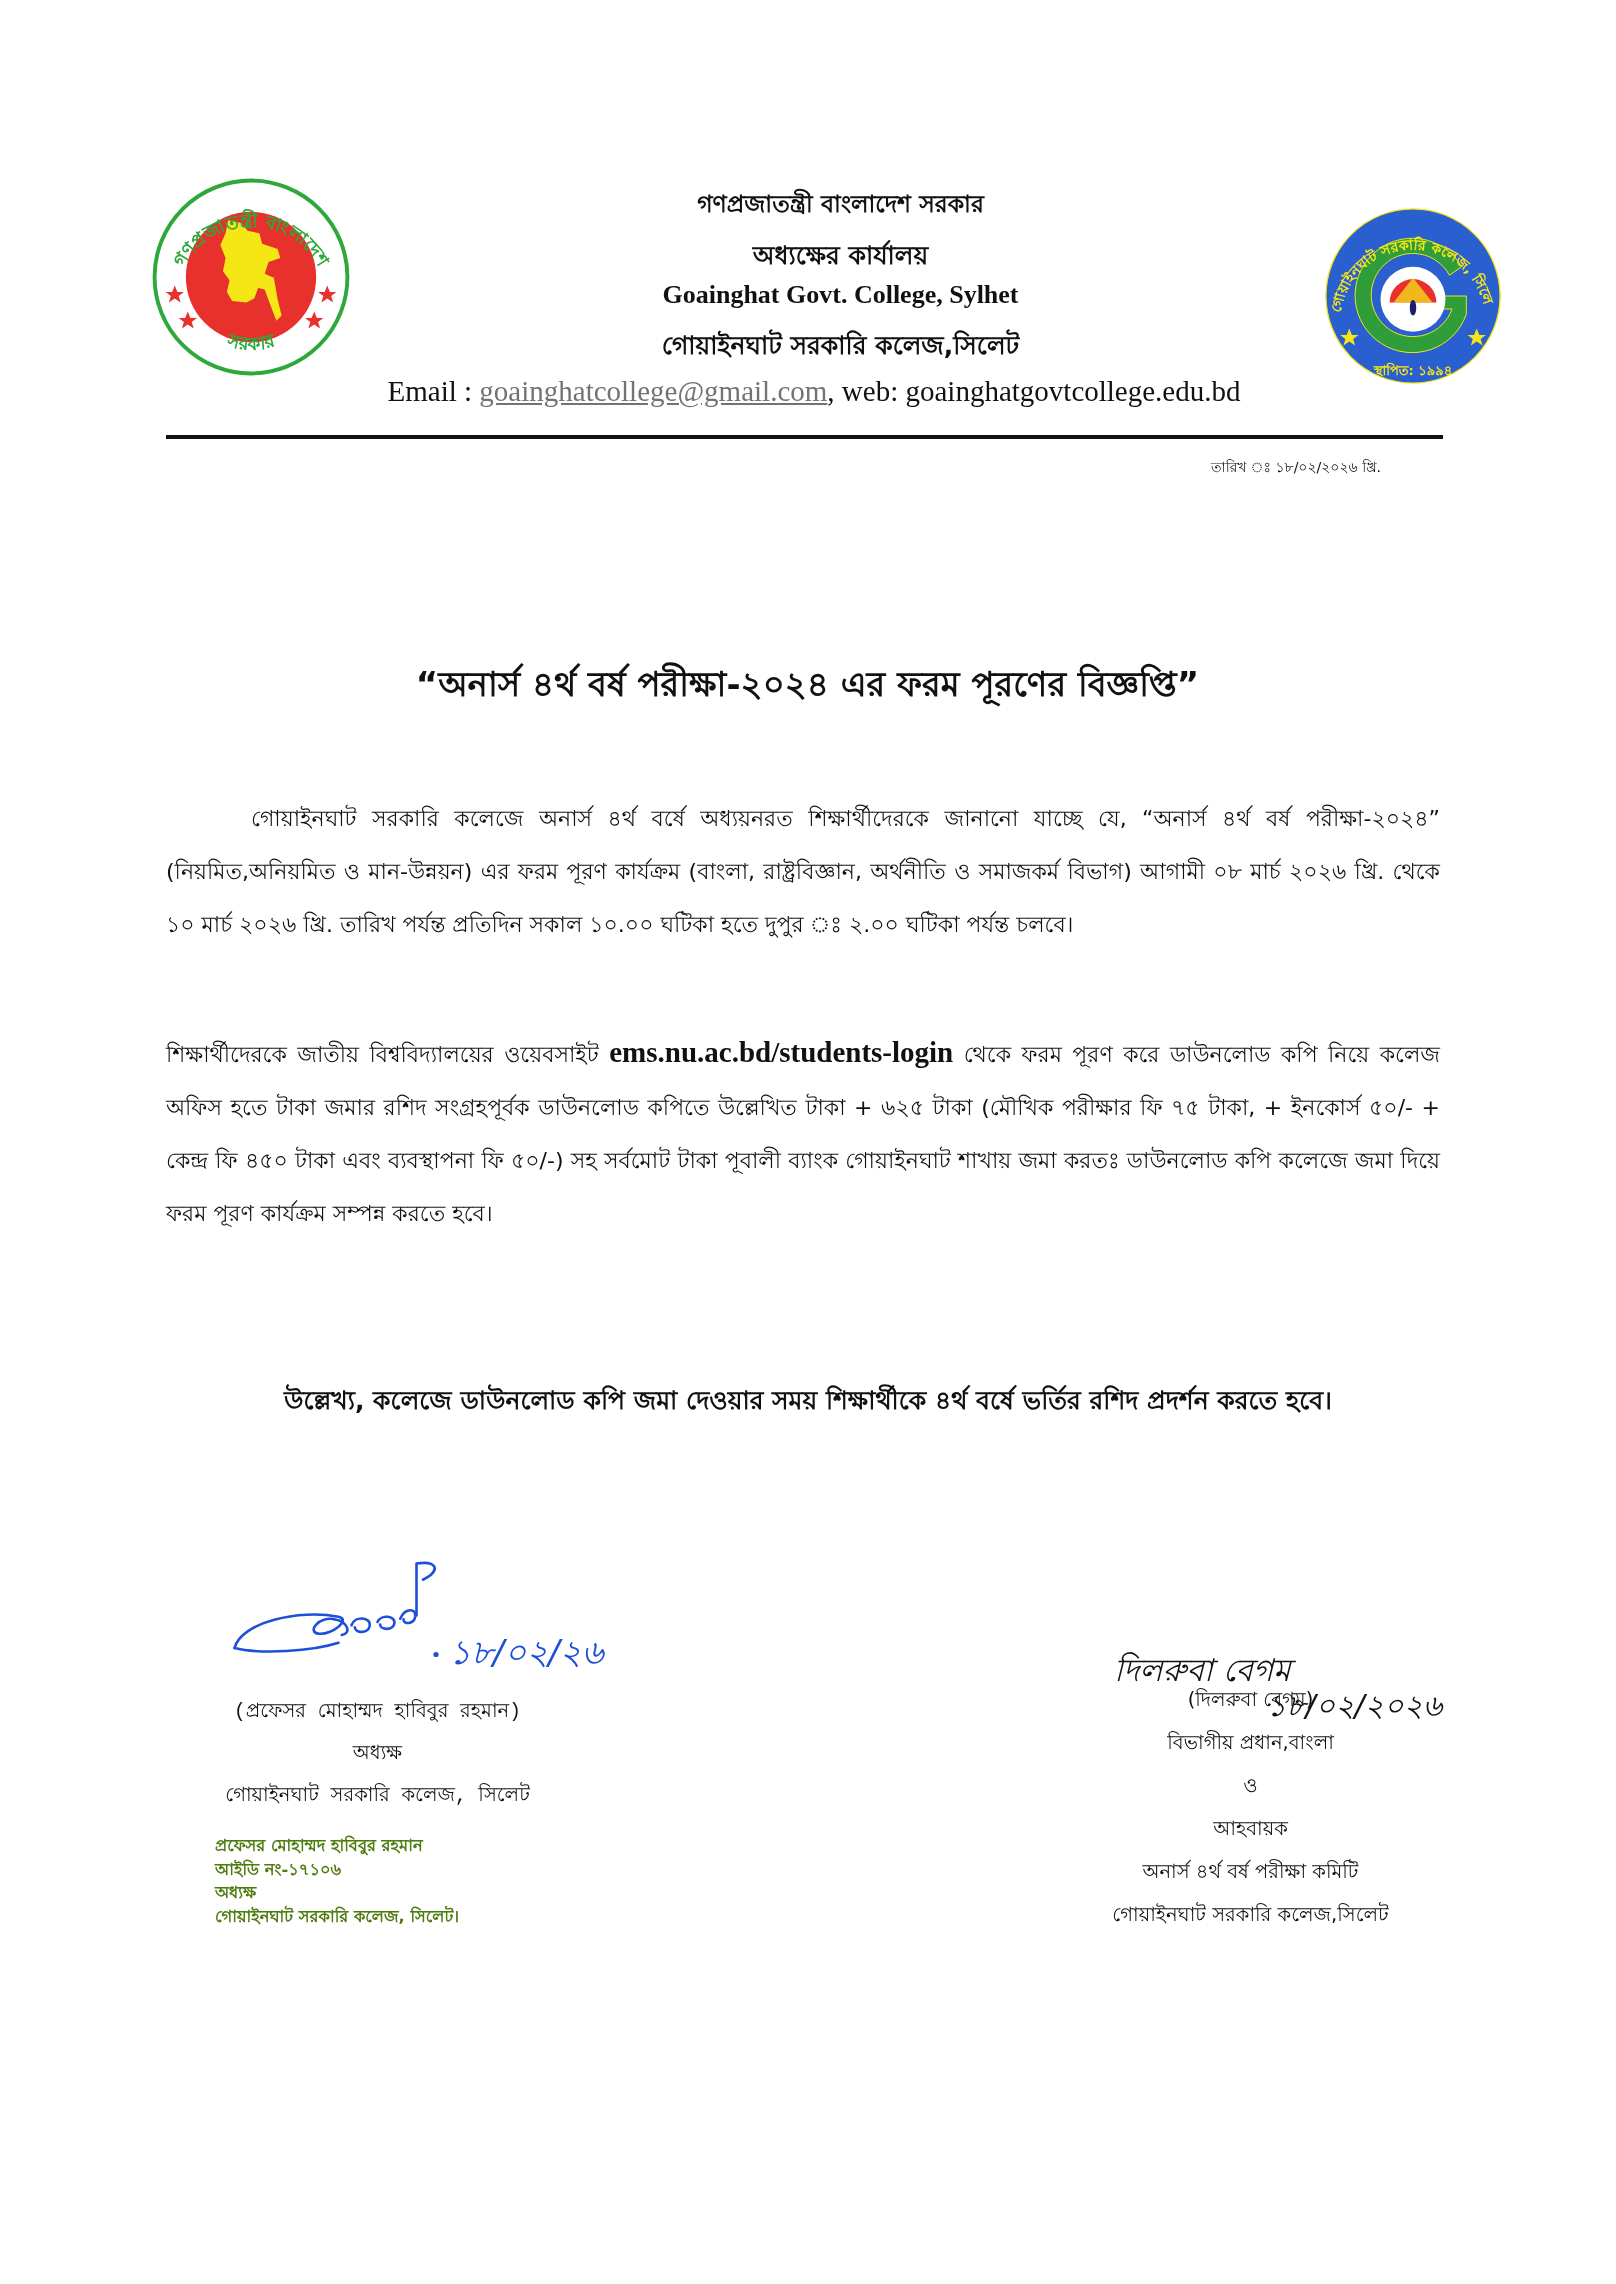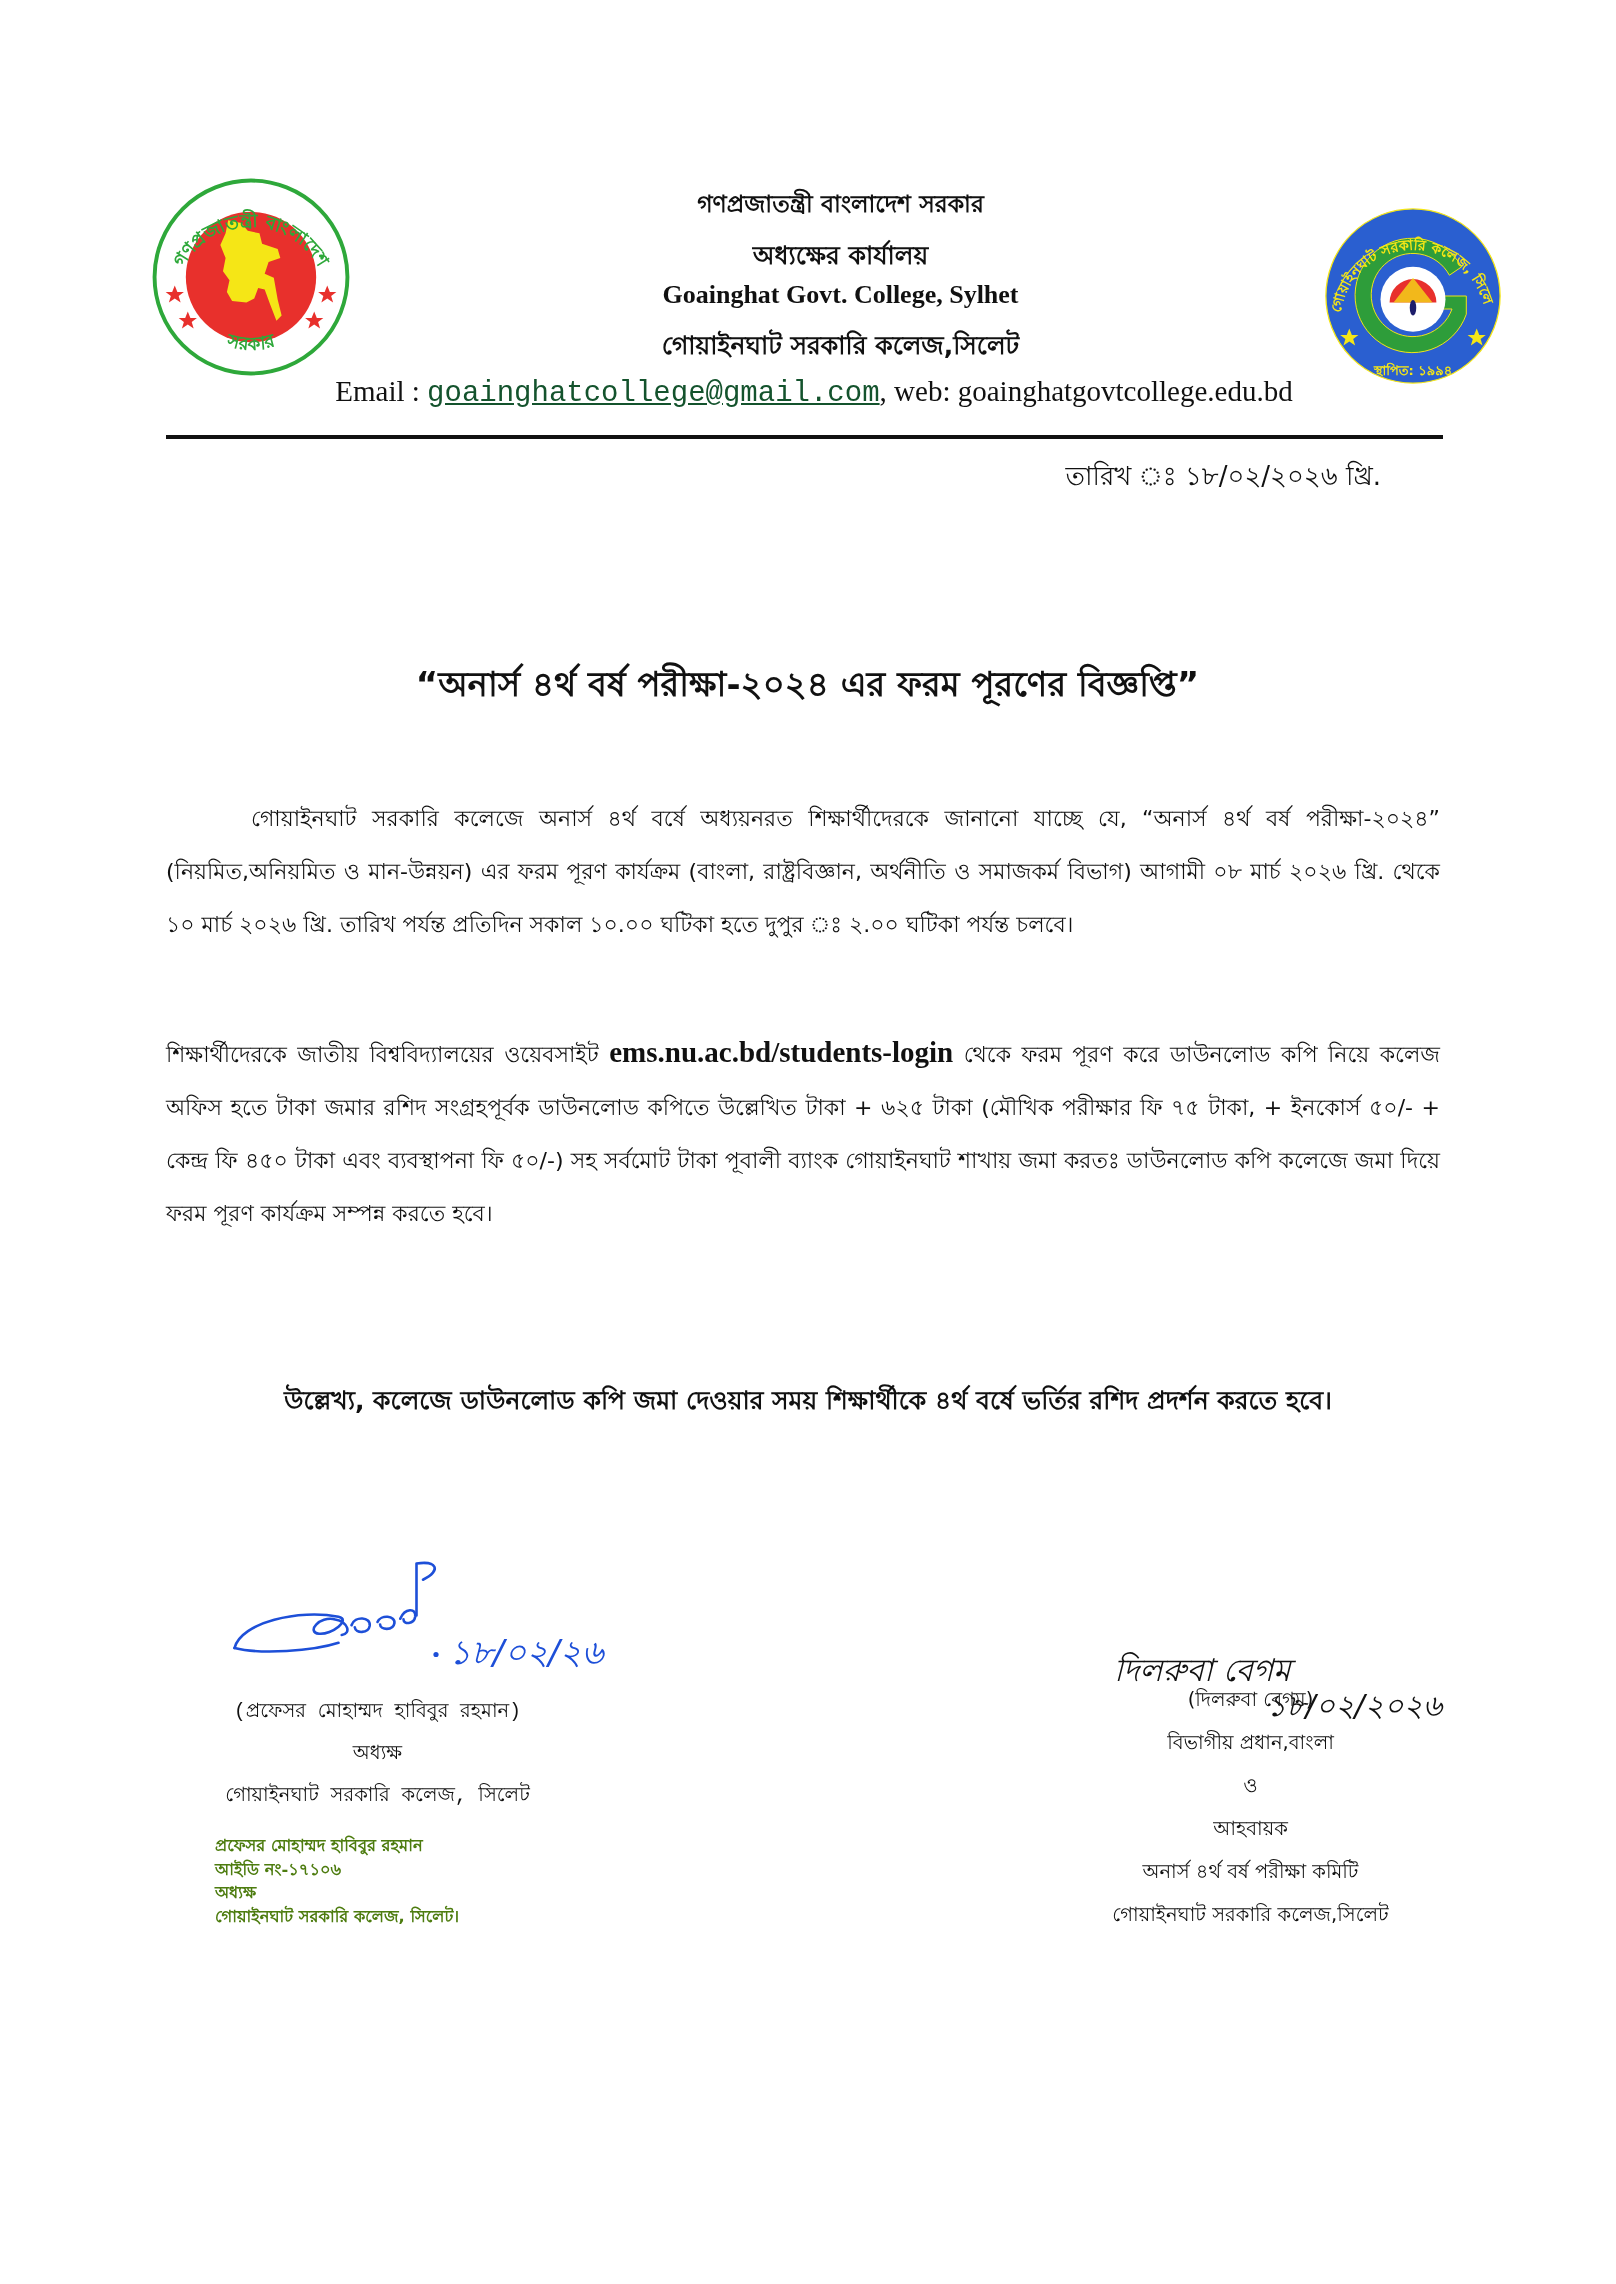--- a/index.html
+++ b/index.html
@@ -12,25 +12,25 @@
   
   #gov-logo { left: 150px; top: 176px; width: 202px; height: 202px; }
   #college-logo { left: 1322px; top: 205px; width: 182px; height: 182px; }
 
   .hdr-line { left: 417px; width: 847px; text-align: center; }
   #hdr-gov { top: 186px; font-size: 23.5px; font-weight: bold; }
   #hdr-office { top: 236px; font-size: 25px; font-weight: bold; }
   #hdr-college-en { top: 280px; font-size: 26px; font-weight: bold; font-family: "Liberation Serif", serif; }
   #hdr-college-bn { top: 326px; font-size: 25px; font-weight: bold; }
   #hdr-contact { left: 195px; width: 1238px; top: 375px; font-size: 29px; font-family: "Liberation Serif", serif; text-align: center; }
-  #hdr-contact a { color: #14532d; text-decoration: underline; font-family: Liberation Mono, monospace; }
+  #hdr-contact a { color: #737373; text-decoration: underline; }
 
   #header-rule { left: 166px; top: 435px; width: 1277px; height: 3.9px; background: #111; }
 
-  #date-line { left: 1055px; width: 326px; top: 456px; font-size: 26px; text-align: right; }
+  #date-line { left: 1055px; width: 326px; top: 456px; font-size: 14px; text-align: right; }
 
   #notice-title { left: 195px; width: 1225px; top: 658px; font-size: 34px; font-weight: bold; text-align: center; }
 
   .para { left: 166px; width: 1274px; font-size: 22px; line-height: 53px; text-align: justify; }
   #para-1 { top: 792px; text-indent: 85px; }
   #para-2 { top: 1026px; }
   #para-2 .url { font-family: "Liberation Serif", serif; font-weight: bold; font-size: 29px; }
 
   #note-line { left: 176px; width: 1264px; top: 1381px; font-size: 25px; font-weight: bold; text-align: center; }
 

